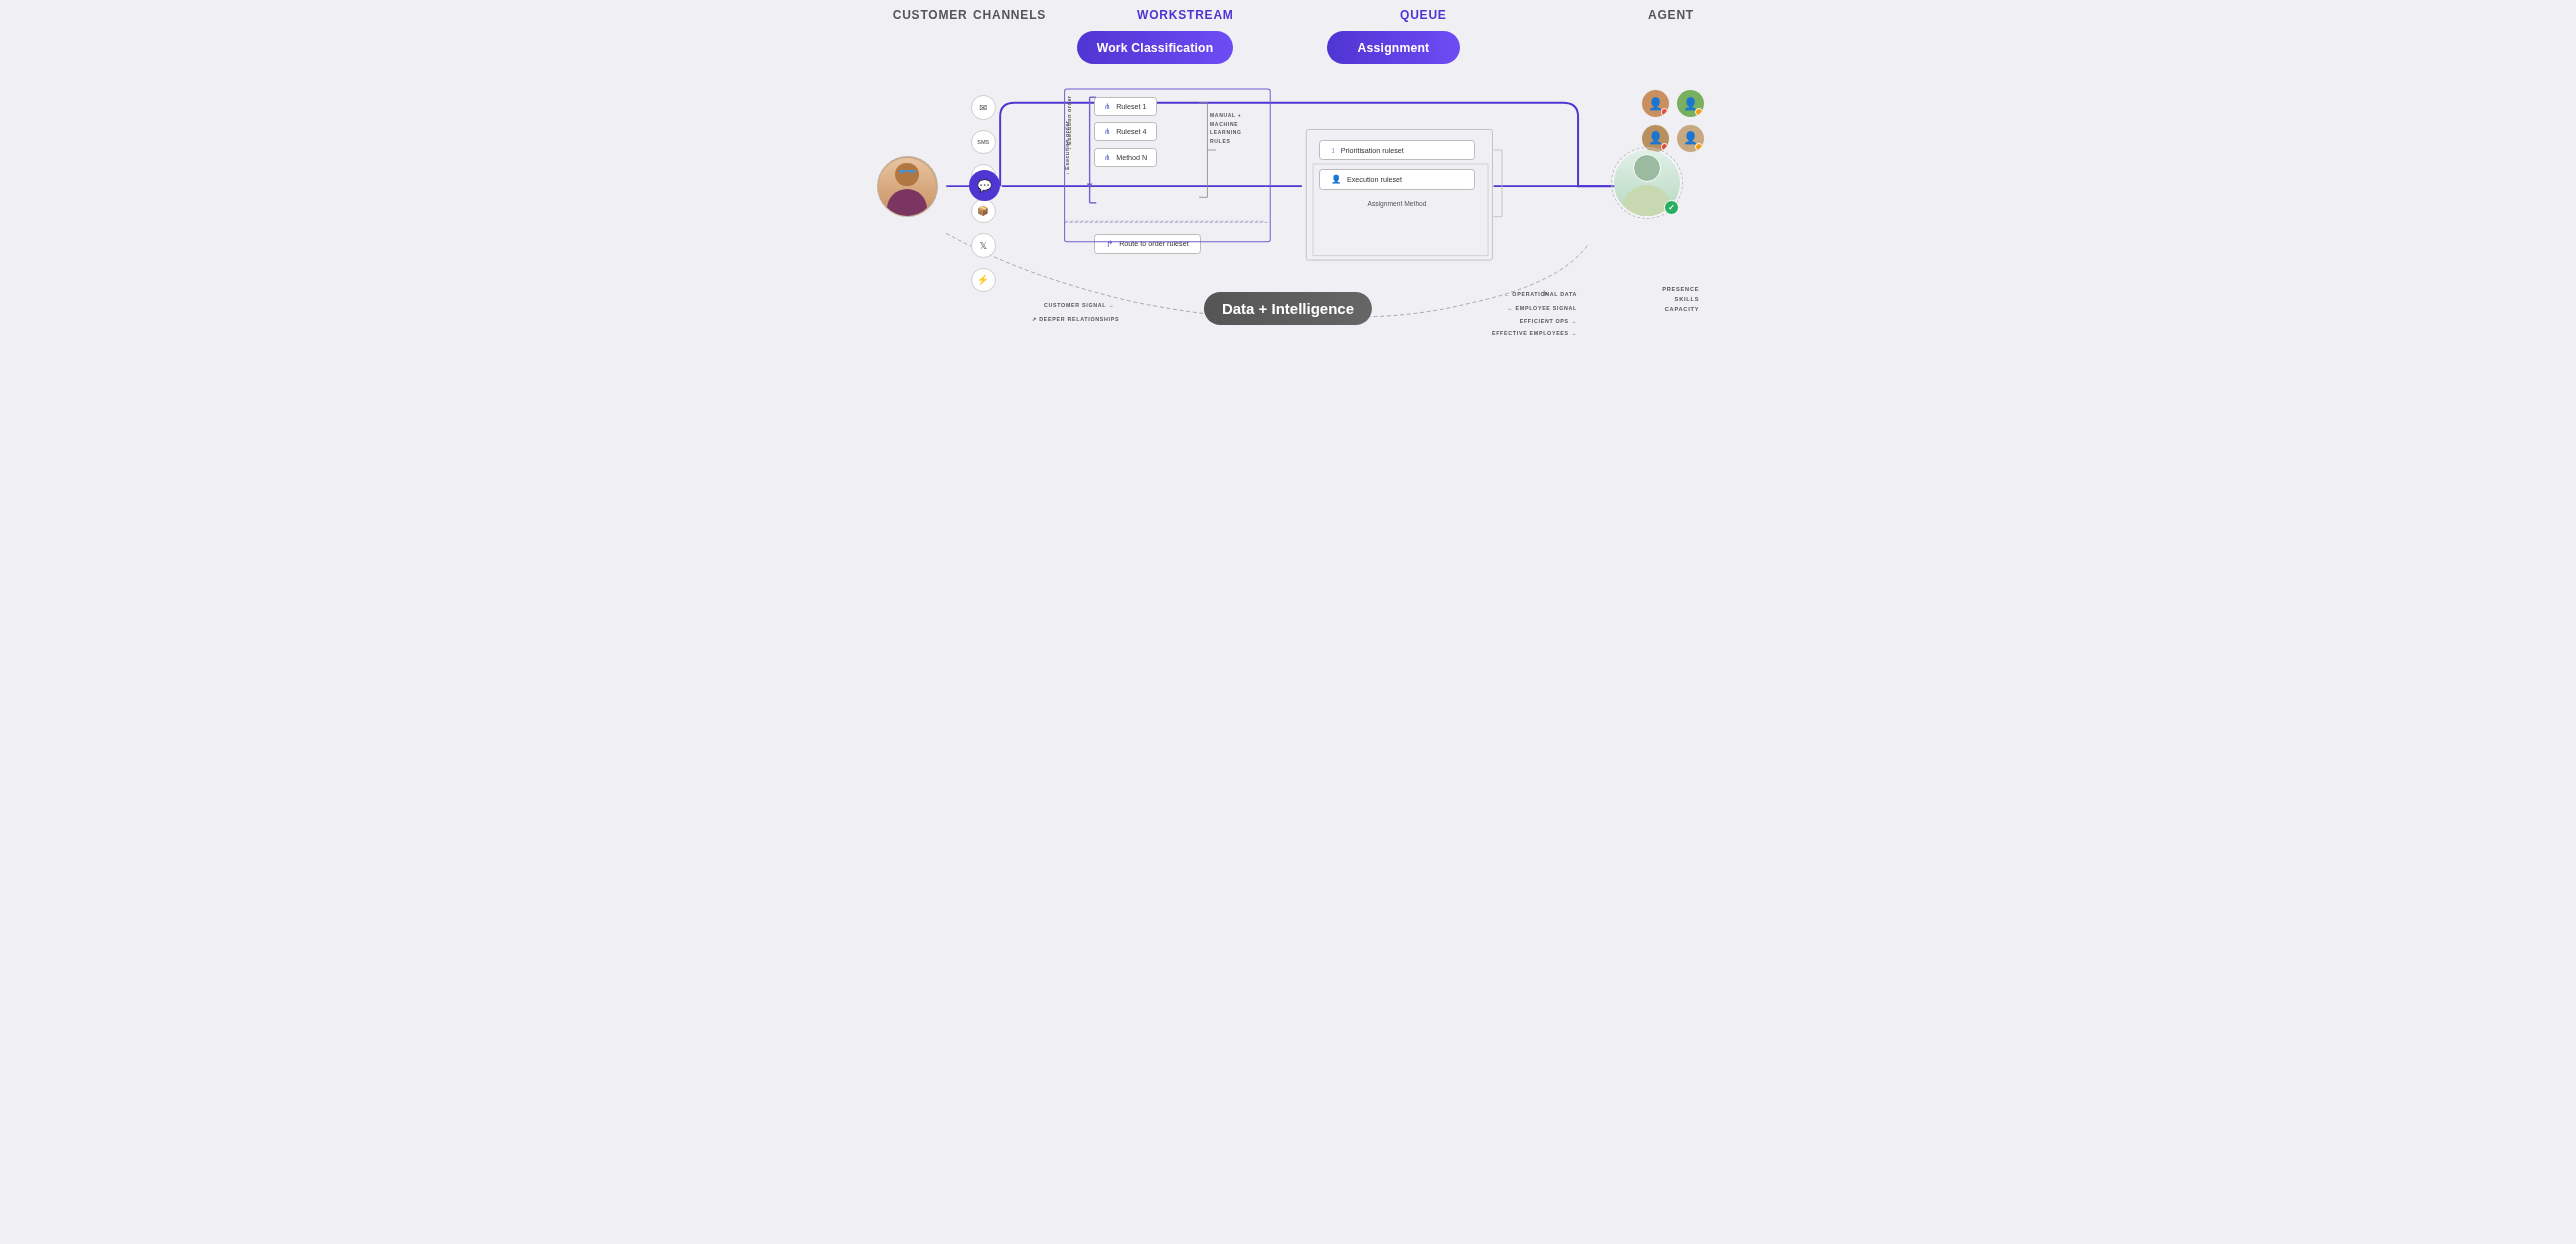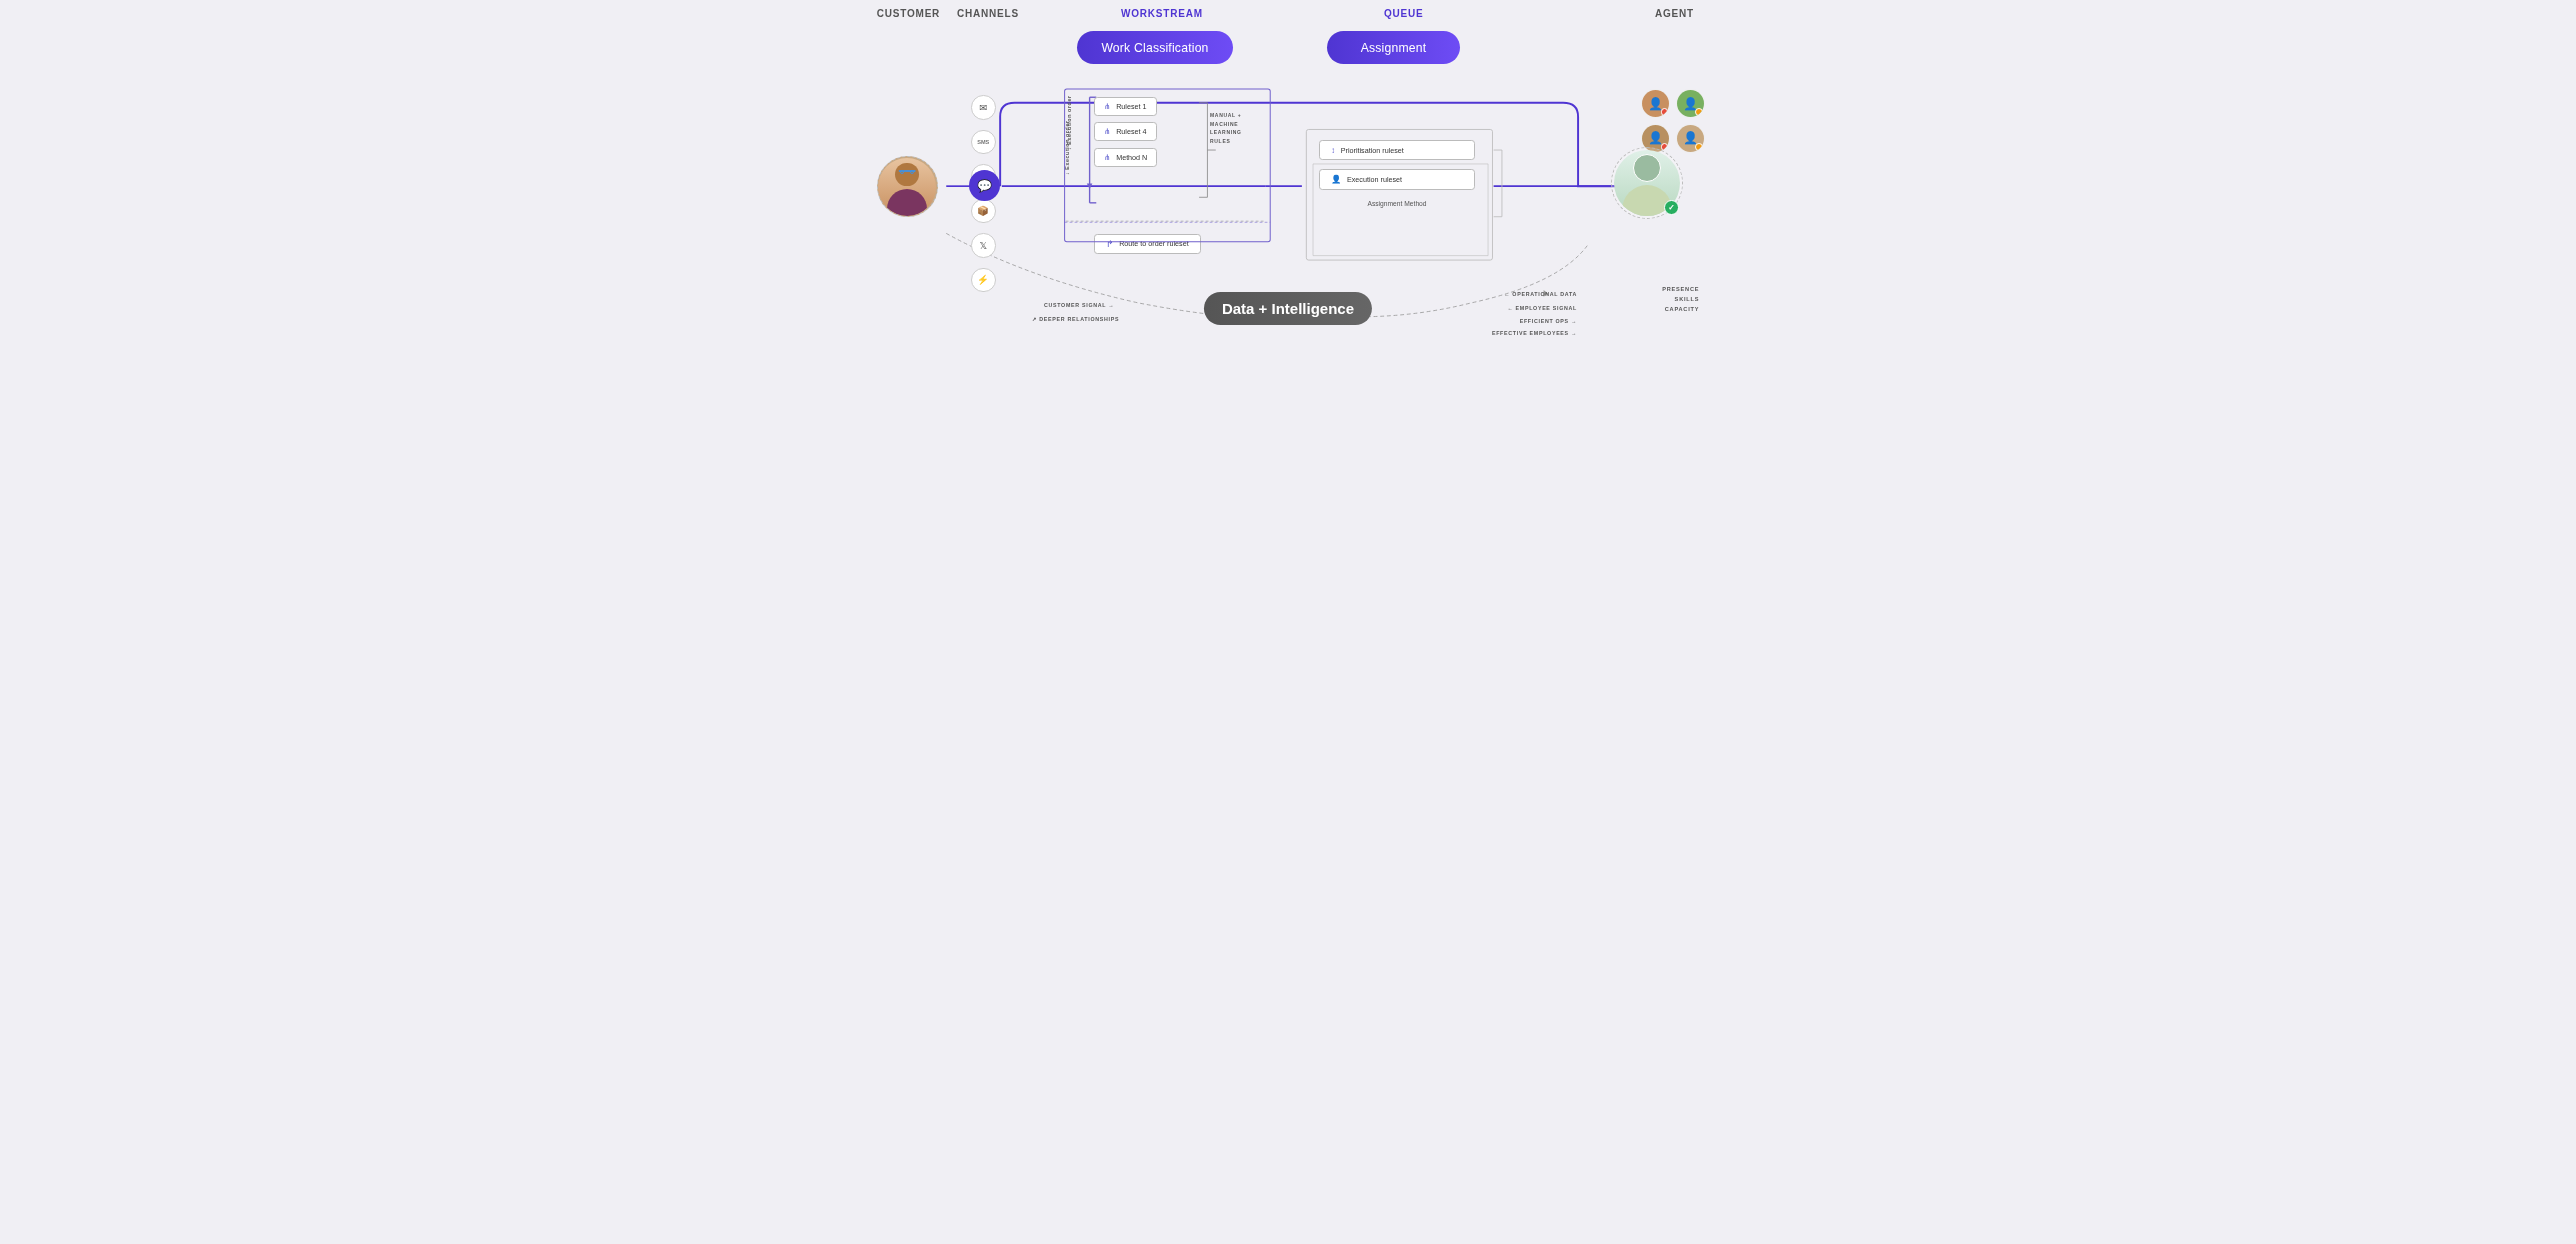--- a/index.html
+++ b/index.html
@@ -15,36 +15,37 @@
       width: 856px;
       height: 414px;
       margin: 0 auto;
       padding: 11px 0;
     }
 
     
     .col-header {
       position: absolute;
       top: 8.3px;
-      font-size: 10px;
+      font-size: 12px;
       font-weight: 600;
       letter-spacing: 0.8px;
       color: #555;
       text-transform: uppercase;
+      margin-left: 16px;
     }
     .col-header.active {
       color: #4f35d2;
     }
 
     
     .pill-btn {
       position: absolute;
       border-radius: 28px;
       font-size: 12.2px;
-      font-weight: 400;
+      font-weight: 700;
       color: #fff;
       display: flex;
       align-items: center;
       justify-content: center;
       letter-spacing: 0.2px;
     }
     .pill-workclass {
       background: linear-gradient(90deg, #4f35d2, #6e4cf5);
       width: 156px;
       height: 33px;

